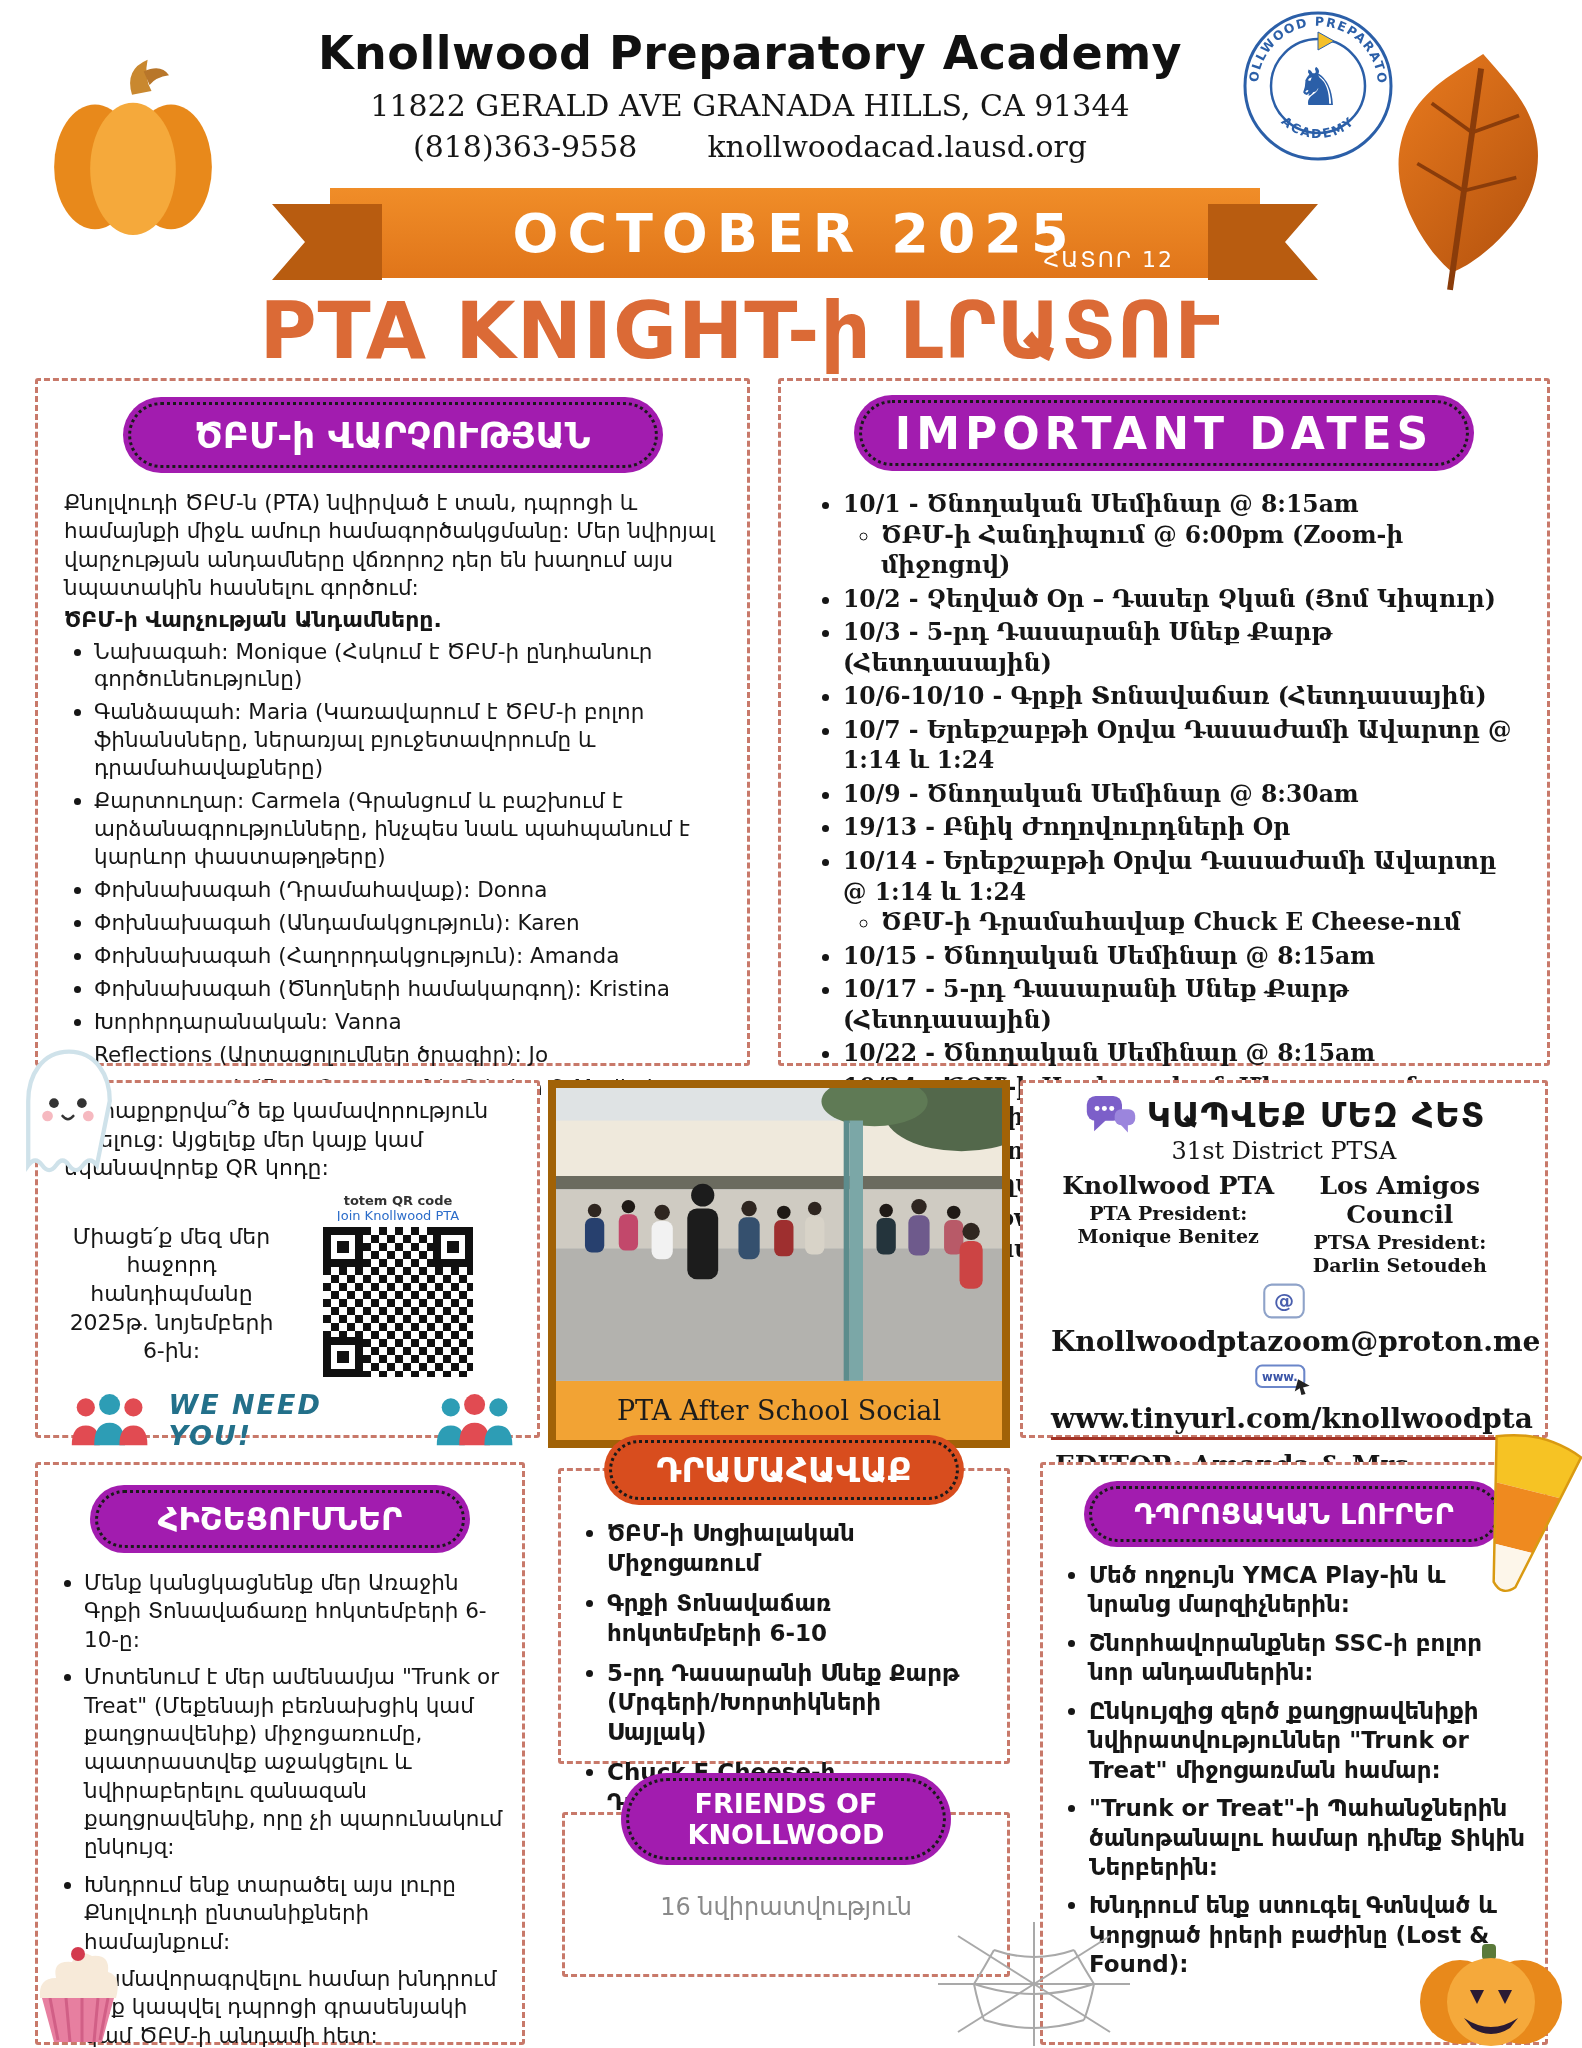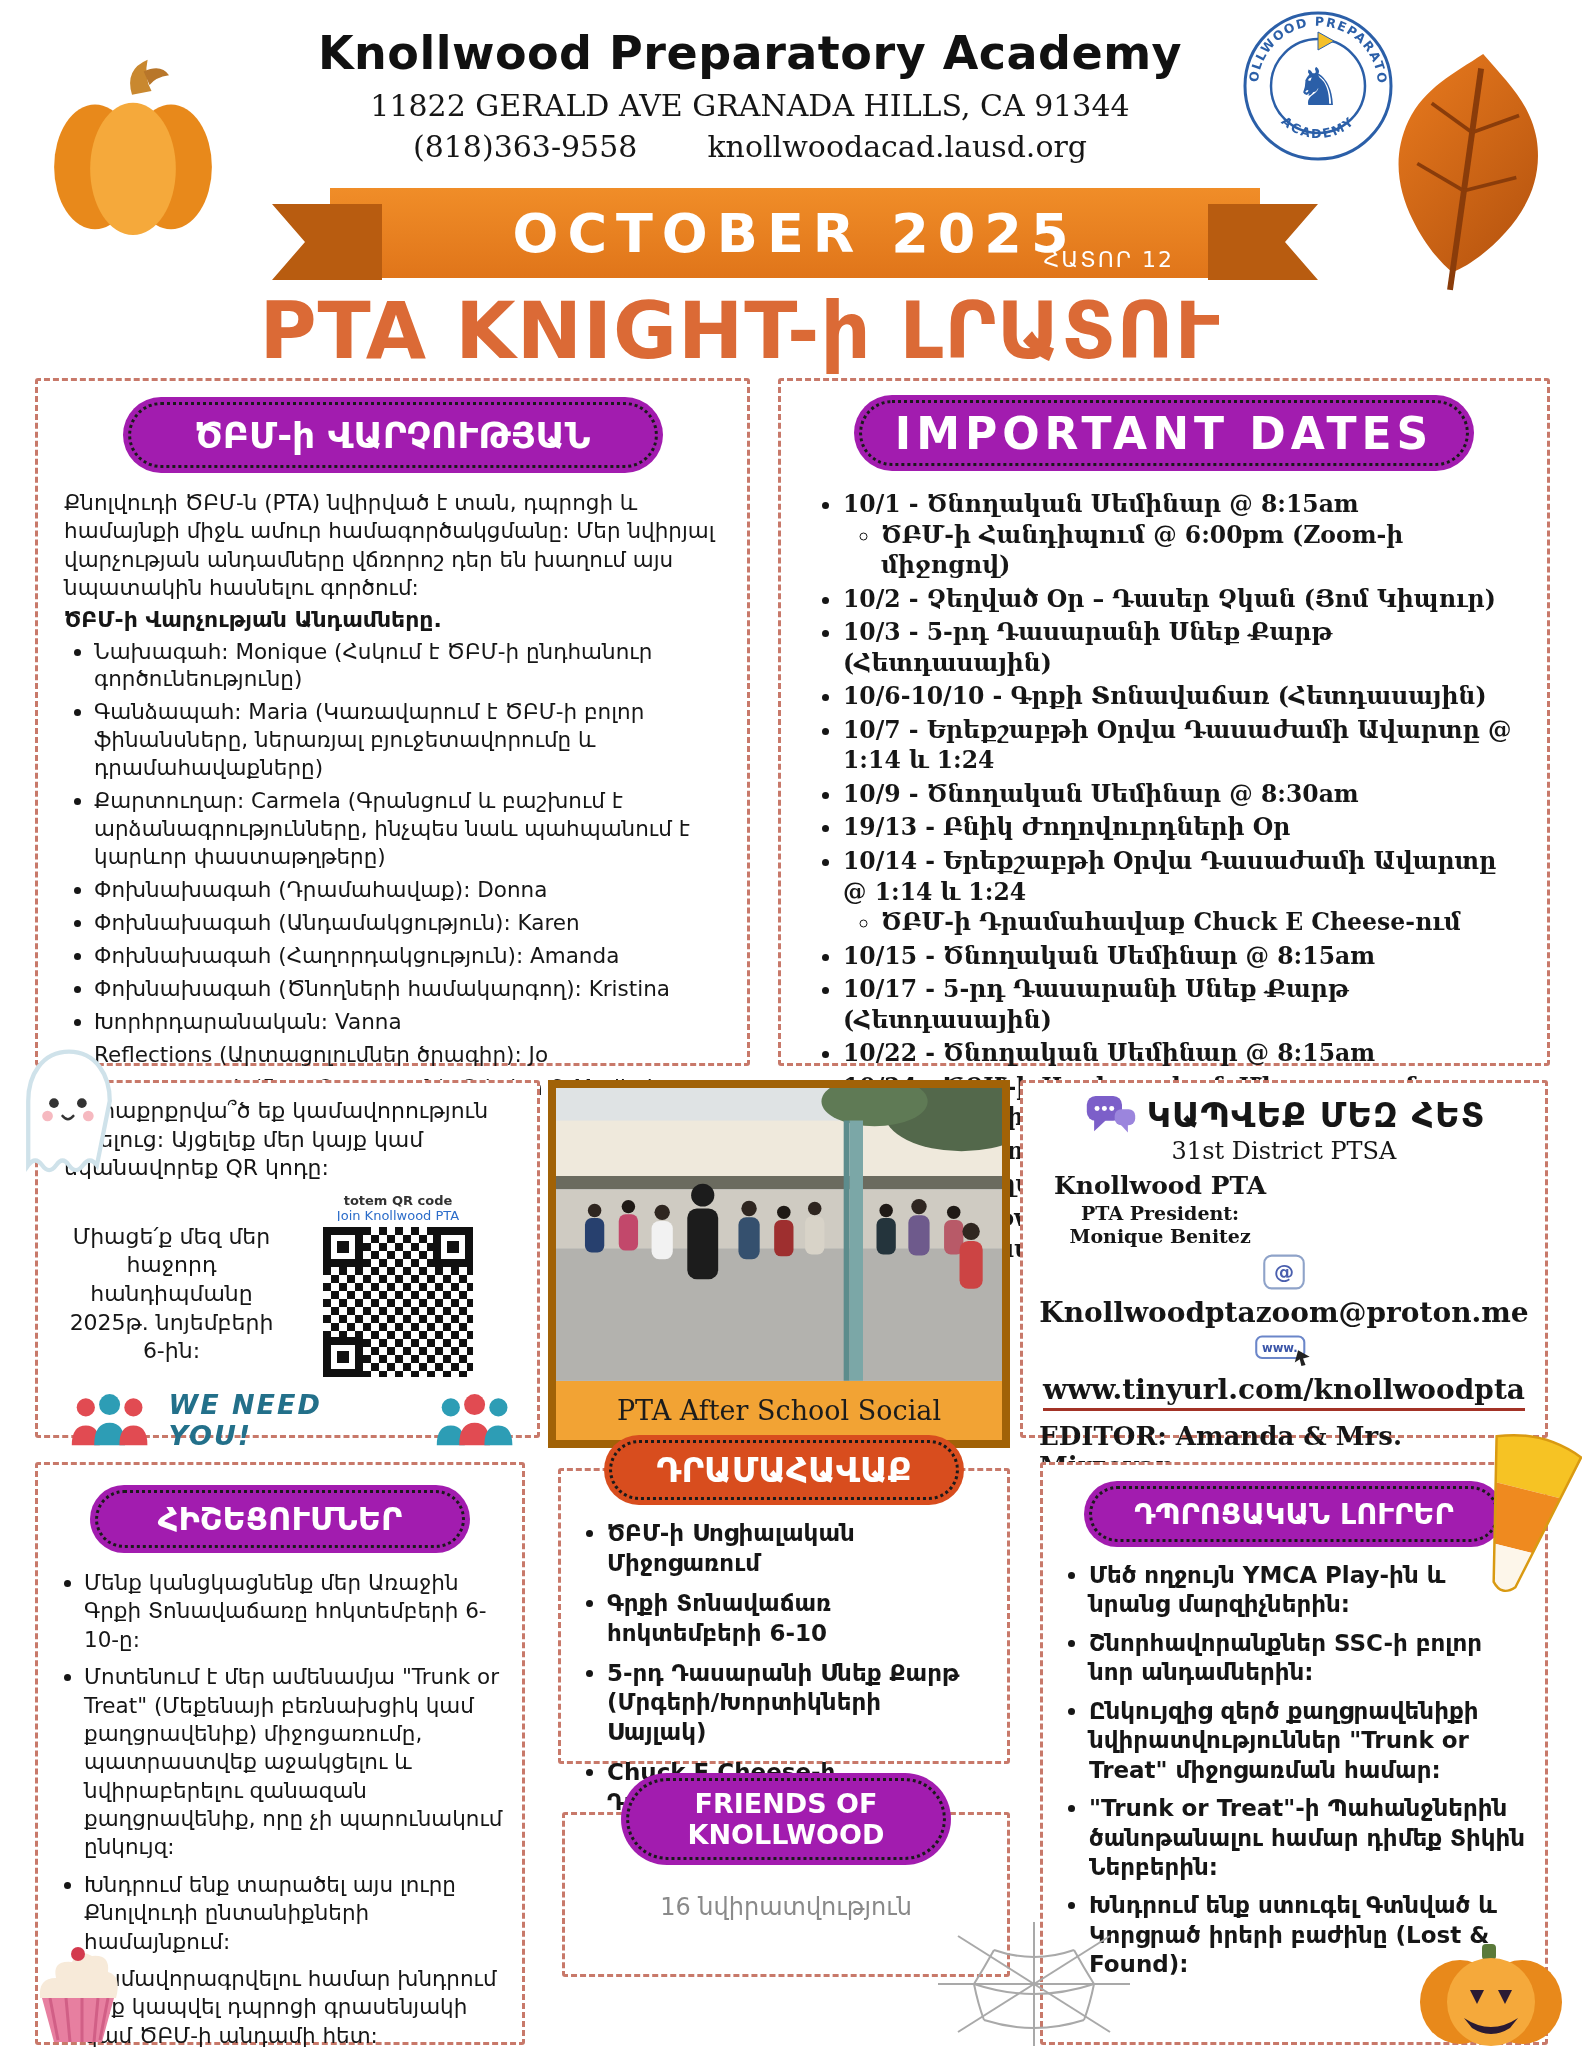--- a/index.html
+++ b/index.html
@@ -70,21 +70,21 @@
   .need-text{font-size:27px;font-weight:800;font-style:italic;color:#23708a;letter-spacing:2px}
   .deco-ghost{position:absolute;left:10px;top:1040px;width:118px;height:152px;z-index:3}
 
   
   .photo-panel{position:absolute;left:548px;top:1080px;width:462px;height:368px;background:#f2a334;
                border:8px solid #a16207;display:flex;flex-direction:column}
   .photo-svg{width:100%;height:306px;display:block;background:#cfd3d2}
   .photo-cap{height:62px;display:flex;align-items:center;justify-content:center;font-size:27px;color:#1c1c1c}
 
   
-  .contact{left:1020px;top:1080px;width:528px;height:358px;padding:10px 12px;text-align:center}
+  .contact{left:1020px;top:1080px;width:528px;height:358px;padding:10px 28px;text-align:center}
   .contact-titlerow{display:flex;align-items:center;justify-content:center;gap:8px}
   .contact-title{font-size:34px;font-weight:800;letter-spacing:1px}
   .contact-district{font-size:24px;margin-top:0}
   .contact-cols{display:flex;justify-content:space-between;margin-top:6px;padding:0 6px}
   .contact-col{width:49%}
   .org-name{font-size:25px;font-weight:bold}
   .pres{font-size:19px;font-weight:bold;line-height:1.22;margin-top:2px}
   .contact-email{font-size:28px;font-weight:bold;margin-top:2px}
   .contact-url{display:inline-block;font-size:28px;font-weight:bold;border-bottom:3px solid #a33326;padding-bottom:2px;margin-top:2px}
   .contact-editor{font-size:26px;font-weight:bold;margin-top:10px;text-align:left;padding-left:4px}
@@ -337,20 +337,27 @@
     </div>
     <div class="contact-district serif">31st District PTSA</div>
     <div class="contact-cols serif">
       <div class="contact-col">
         <div class="org-name">Knollwood PTA</div>
         <div class="pres">
           <div>PTA President:</div>
           <div>Monique Benitez</div>
         </div>
       </div>
+      <div class="contact-col">
+        <div class="org-name">Los Amigos Council</div>
+        <div class="pres">
+          <div>PTSA President:</div>
+          <div>Darlin Setoudeh</div>
+        </div>
+      </div>
     </div>
     <div class="mini-ic">
       <svg width="42" height="36" viewBox="0 0 50 42">
         <rect x="1.5" y="1.5" rx="9" width="47" height="39" fill="#fff" stroke="#8fa3c9" stroke-width="2.5"></rect>
         <text x="25" y="29" text-anchor="middle" font-size="24" fill="#4a5fae" font-weight="bold">@</text>
       </svg>
     </div>
     <div class="contact-email serif">Knollwoodptazoom@proton.me</div>
     <div class="mini-ic">
       <svg width="58" height="32" viewBox="0 0 70 38">

